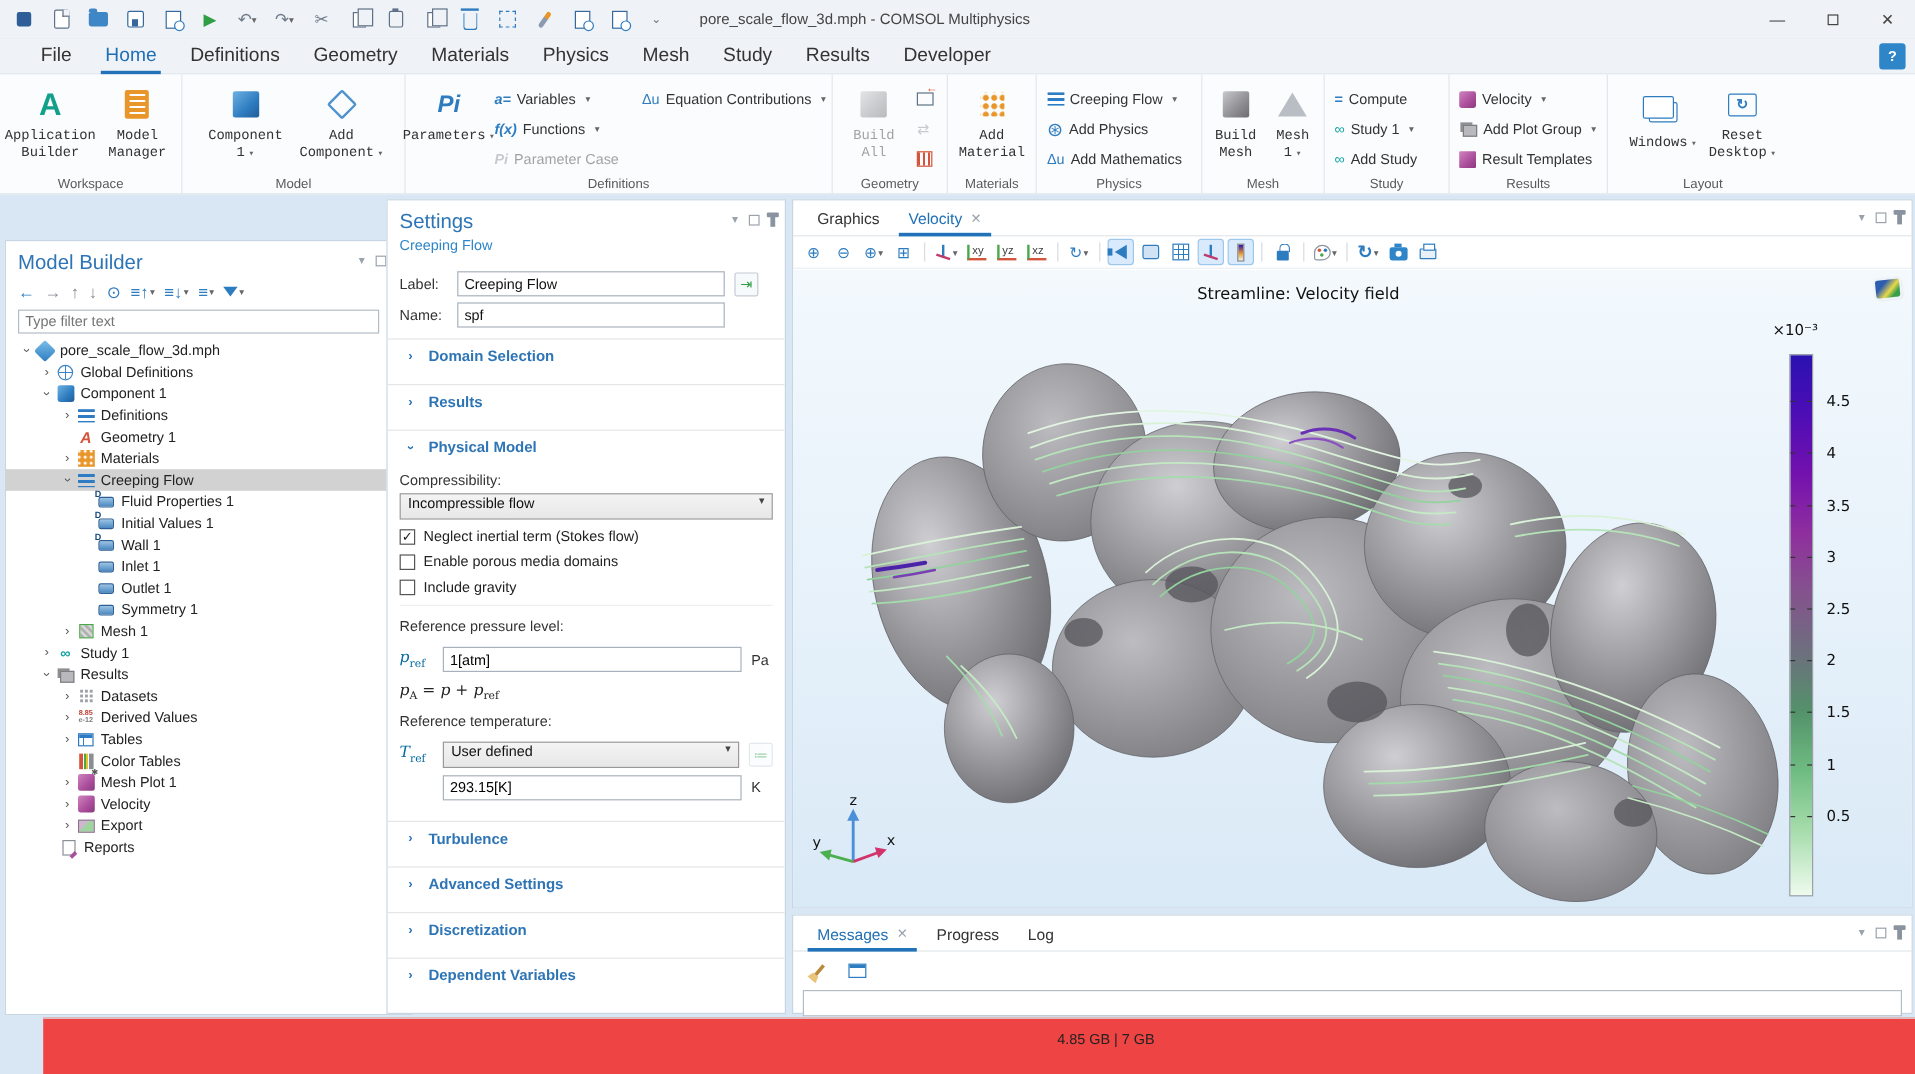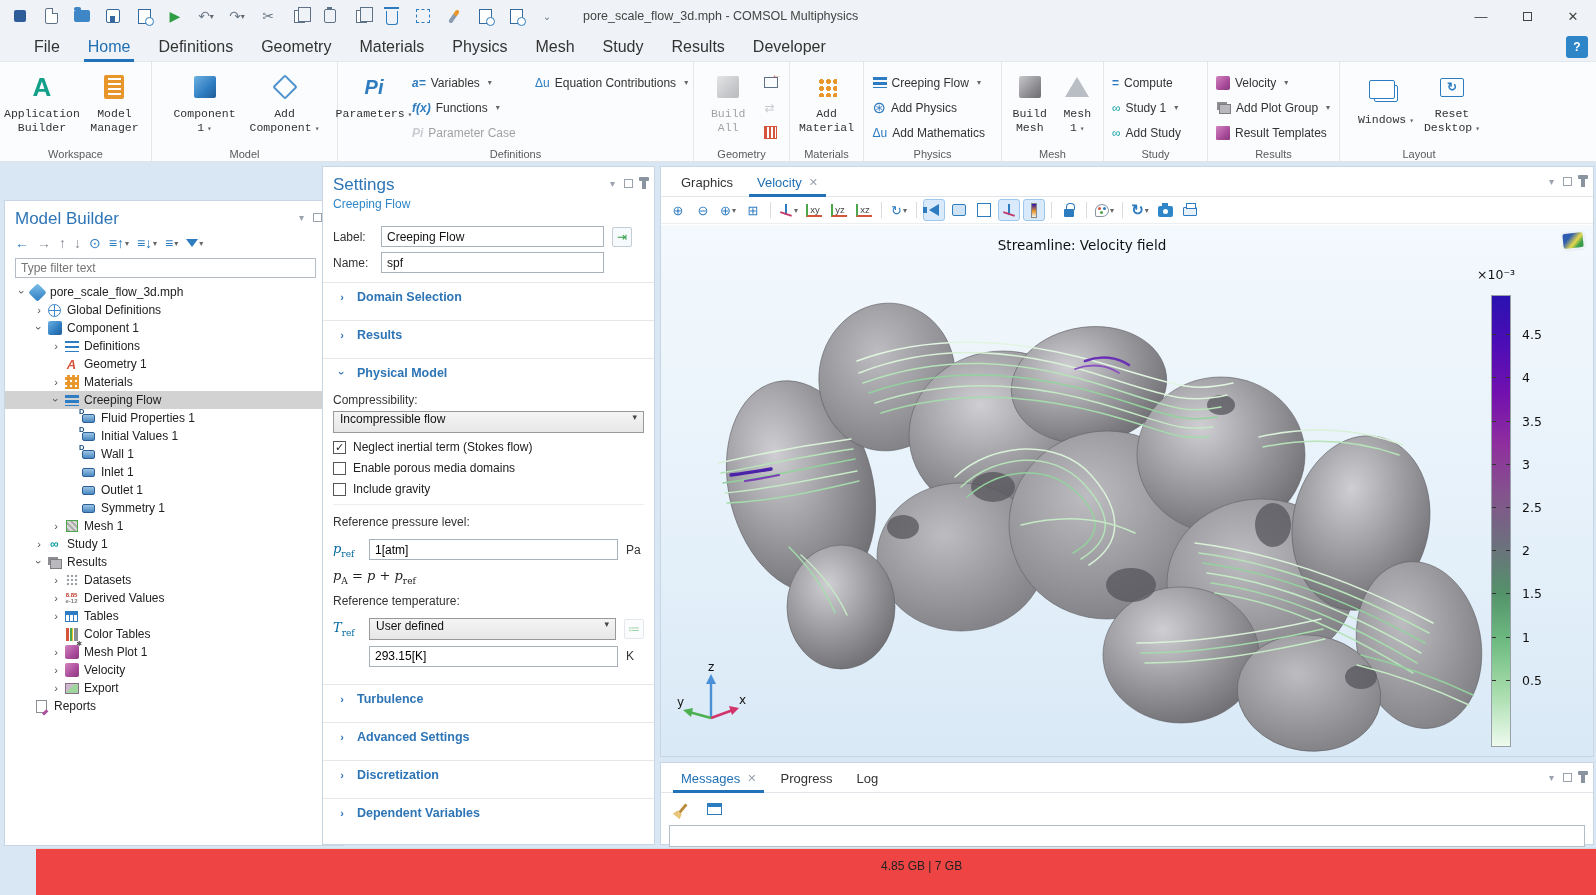--- a/index.html
+++ b/index.html
@@ -663,21 +663,21 @@
         </span>
         <span>Velocity</span>
       </div>
     <div class="trow d2">
         <span class="chev">›</span>
         <span class="tico">
           <span class="expico"></span>
         </span>
         <span>Export</span>
       </div>
-    <div class="trow d2" style="padding-left:28px">
+    <div class="trow d2" style="padding-left:44px">
         <span class="tico">
           <span class="repico"></span>
         </span>
         <span>Reports</span>
       </div>
   </div>
 </div>
 
 <div class="panel" id="settings" style="left:322px; top:166px; width:333px; height:679px; overflow:hidden;">
   <div class="phead">

